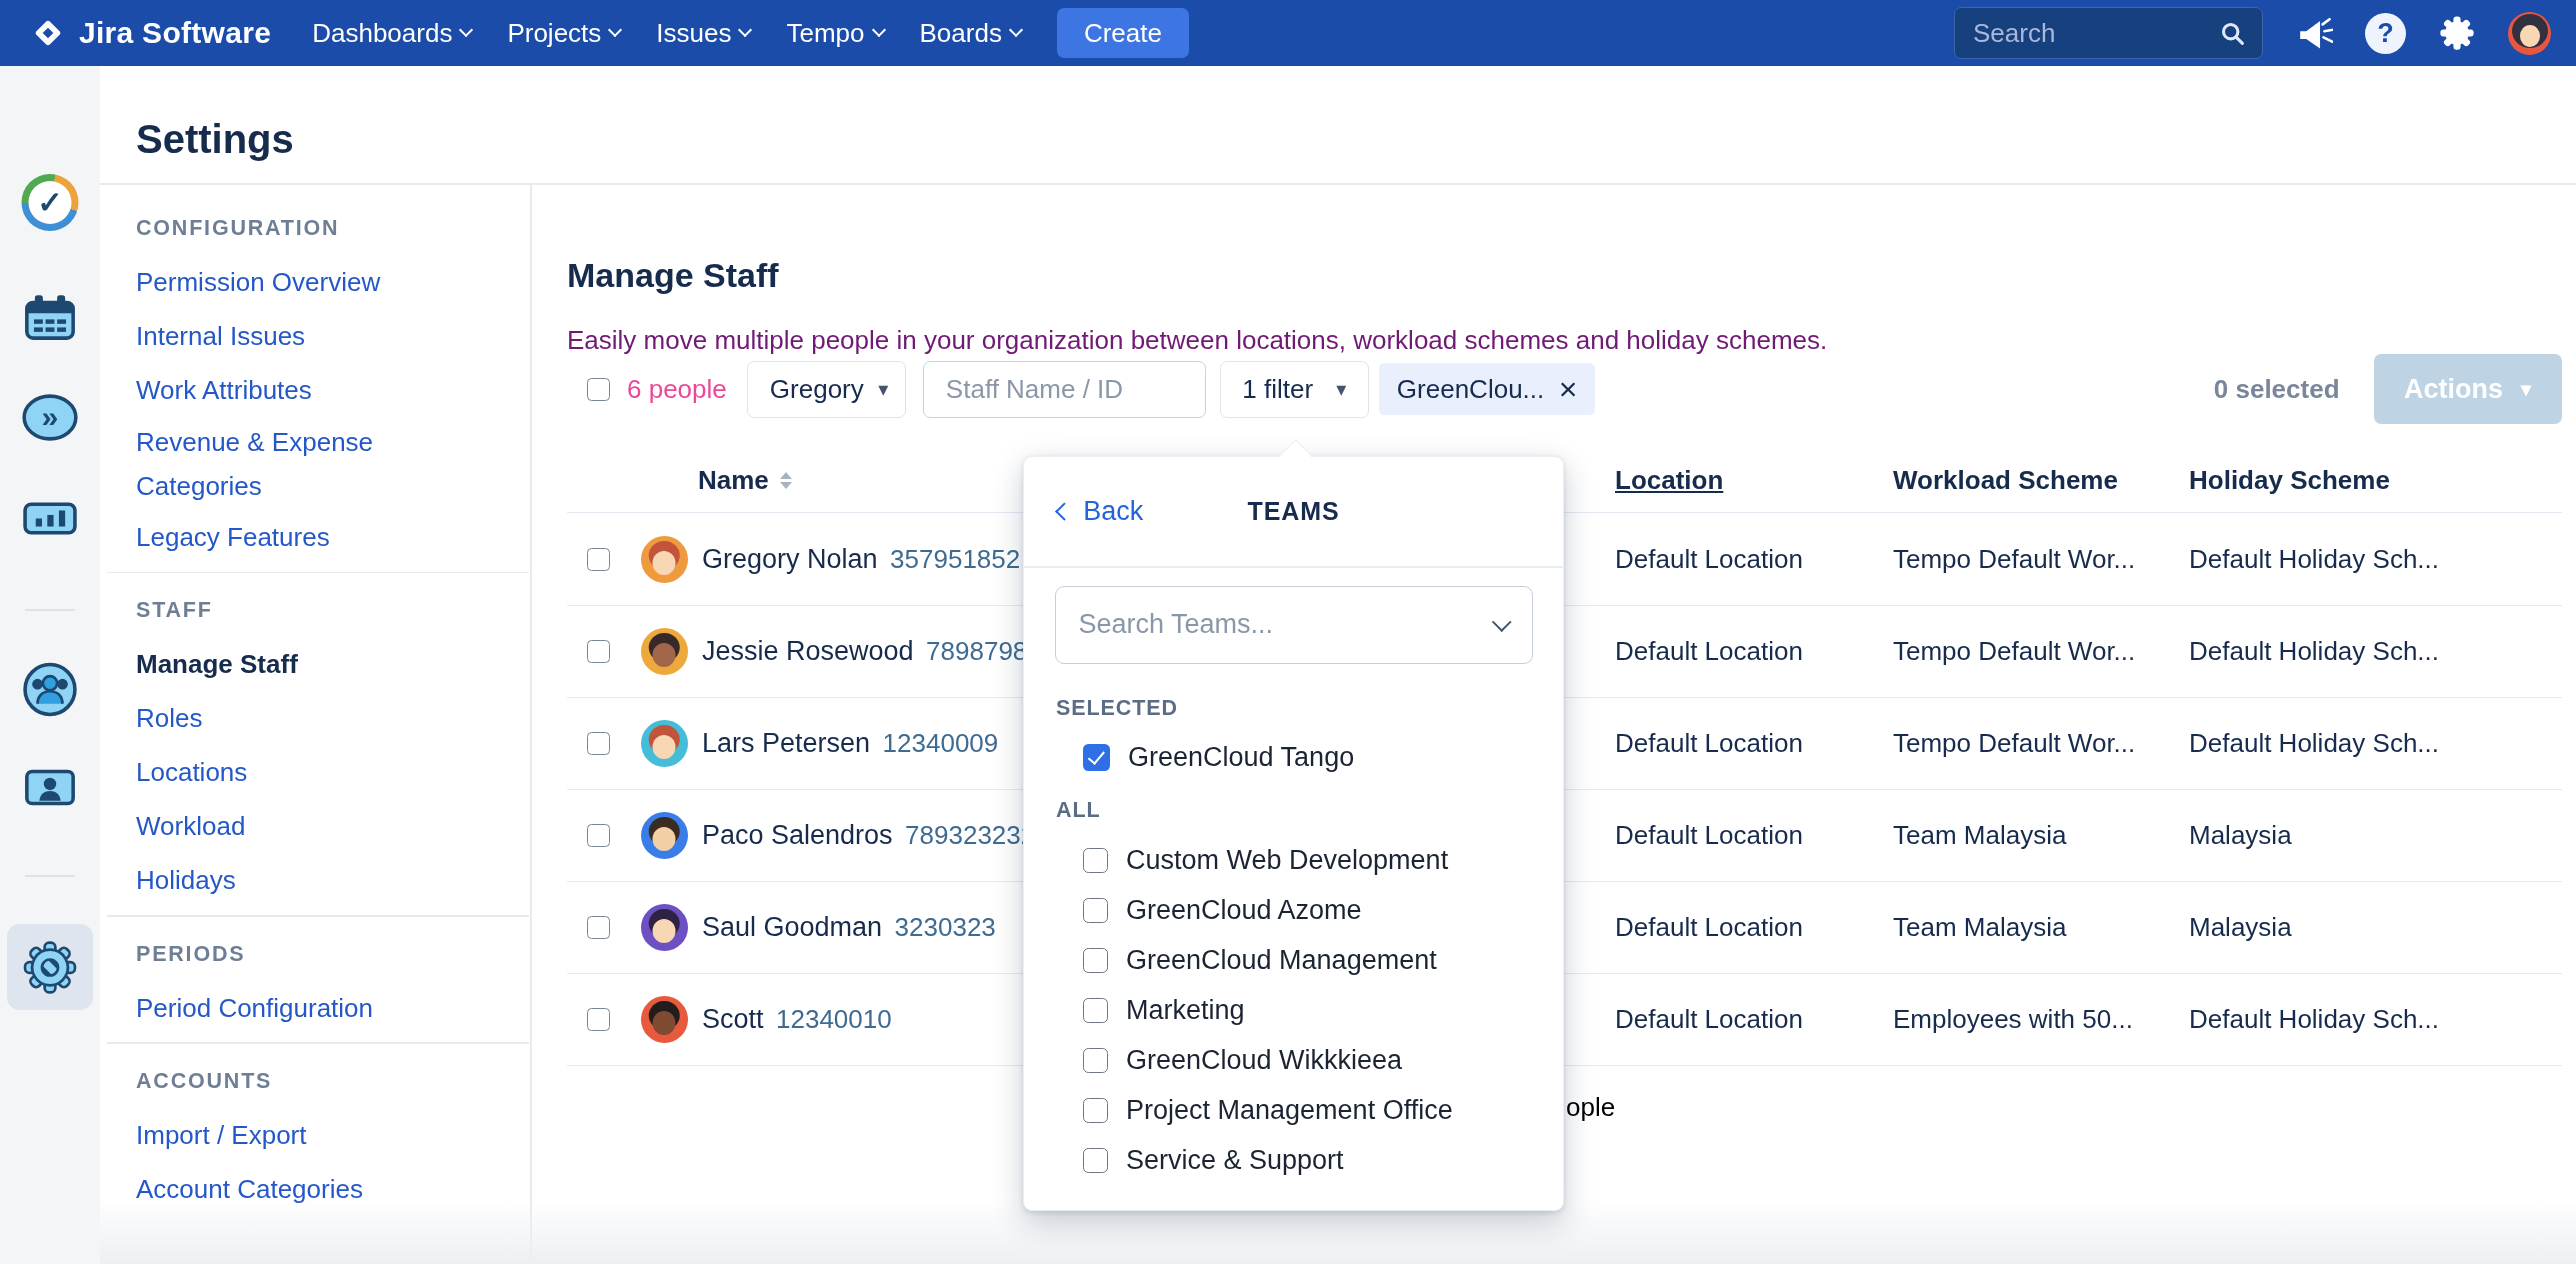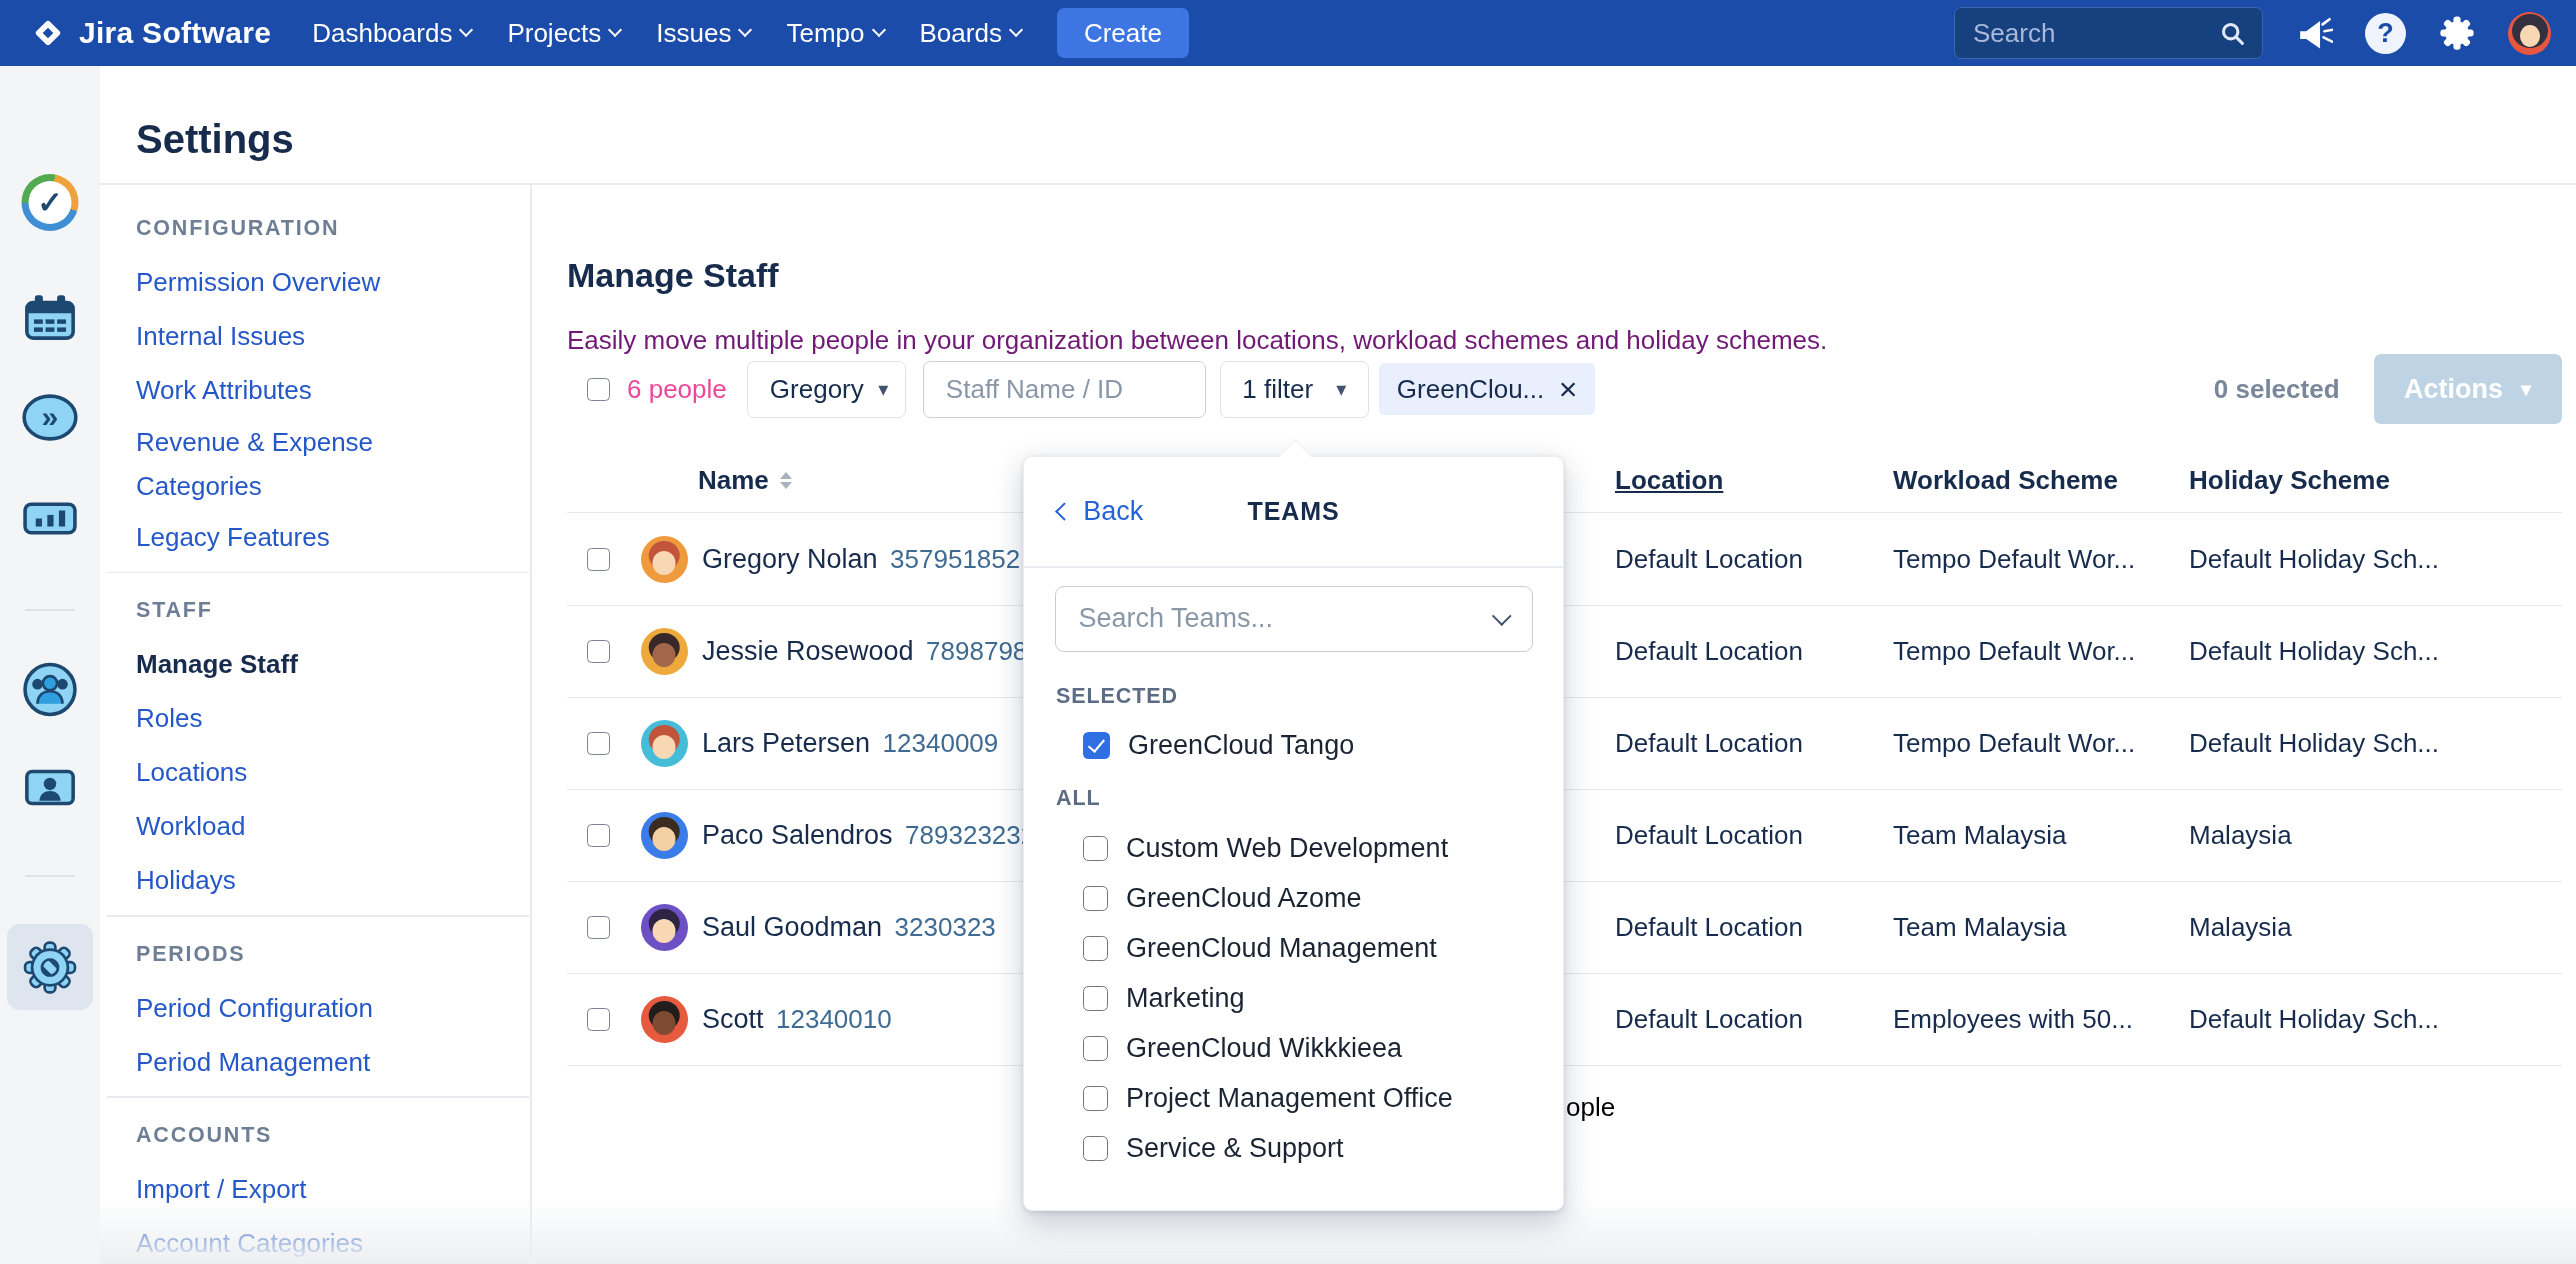--- a/index.html
+++ b/index.html
@@ -111,21 +111,21 @@
     box-shadow:0 10.8px 30.5px rgba(9,30,66,.22), 0 1.8px 5.4px rgba(9,30,66,.12);}
   .notch{position:absolute;left:260px;top:-12.6px;width:23px;height:23px;background:#fff;
     border-left:1.8px solid #eceef2;border-top:1.8px solid #eceef2;transform:rotate(45deg);}
   .pop-header{height:109px;display:flex;align-items:center;padding:0 34px;position:relative;}
   .back-link{display:flex;align-items:center;gap:12.6px;color:#2563d9;font-size:27px;cursor:pointer;z-index:2;}
   .back-chev{width:12.6px;height:12.6px;border-left:2.7px solid #2563d9;border-bottom:2.7px solid #2563d9;
     transform:rotate(45deg);}
   .pop-title{position:absolute;left:0;right:0;text-align:center;font-size:25px;font-weight:700;
     color:#172b4d;letter-spacing:0.9px;}
   .pop-divider{height:1.8px;background:#e9ecf1;}
-  .team-select{margin:18px 30.5px 0;height:66px;border:1.8px solid #c6ced9;border-radius:9px;
+  .team-select{margin:18px 30.5px 0;height:78px;border:1.8px solid #c6ced9;border-radius:9px;
     display:flex;align-items:center;justify-content:space-between;padding:0 23px;cursor:pointer;}
   .team-select .ph{color:#8a97a8;font-size:27px;}
   .sel-chev{width:13.5px;height:13.5px;border-right:2.7px solid #44546f;border-bottom:2.7px solid #44546f;
     transform:rotate(45deg);margin-top:-5.4px;}
   .pop-label{margin:32px 0 0 32px;font-size:21.5px;font-weight:700;color:#5c6c84;letter-spacing:0.9px;}
   .pop-label.all{margin-top:25px;}
   .sel-row{margin:21.5px 0 0 59px;display:flex;align-items:center;}
   .cbx-on{width:27px;height:27px;border-radius:5.4px;background:#2e6fe3;position:relative;flex:none;}
   .cbx-on::after{content:"";position:absolute;left:9px;top:3.6px;width:7.2px;height:13.5px;
     border:solid #fff;border-width:0 2.7px 2.7px 0;transform:rotate(40deg);}
@@ -267,21 +267,20 @@
     <li class="active">Manage Staff</li>
     <li>Roles</li>
     <li>Locations</li>
     <li>Workload</li>
     <li>Holidays</li>
   </ul>
   <hr class="snav-divider">
   <div class="snav-header mt">PERIODS</div>
   <ul>
     <li>Period Configuration</li>
-    <li>Period Management</li>
   </ul>
   <hr class="snav-divider">
   <div class="snav-header mt">ACCOUNTS</div>
   <ul>
     <li>Import / Export</li>
     <li>Account Categories</li>
   </ul>
 </nav>
 
 <h2 class="main-title">Manage Staff</h2>

